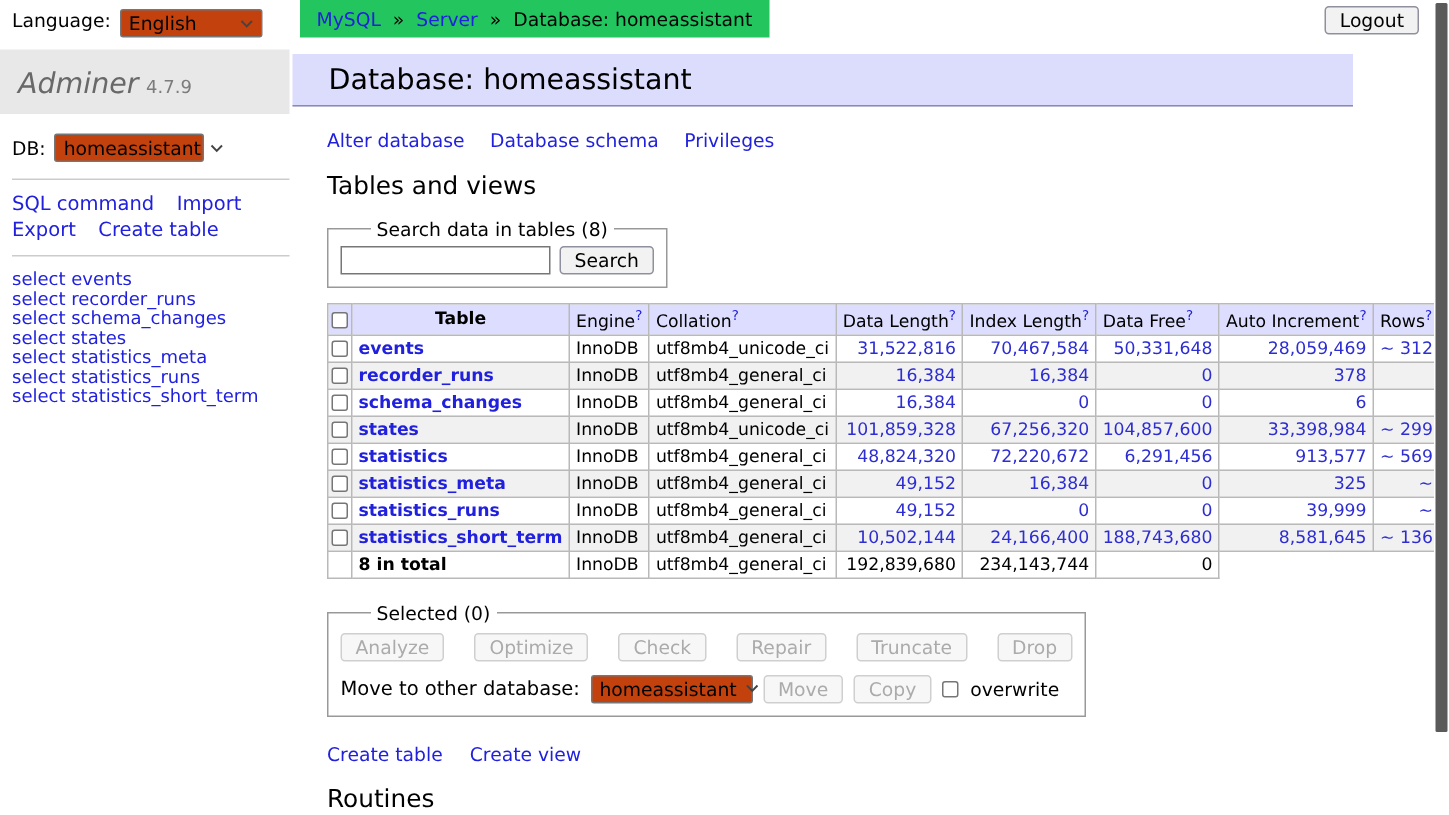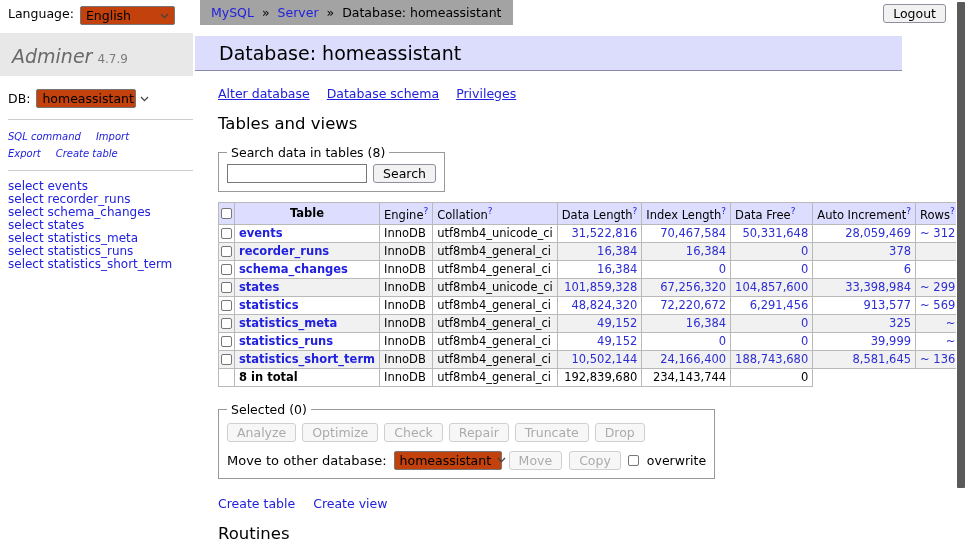--- a/index.html
+++ b/index.html
@@ -7,21 +7,21 @@
   body {
     width:966px; height:543px; position:relative; overflow:hidden;
     background:#fff; color:#000;
     font-family:"DejaVu Sans","Liberation Sans",sans-serif; font-size:13px;
   }
   a { color:#2121dd; text-decoration:none; cursor:pointer; }
 
   
   .lang-row { position:absolute; left:8px; top:6px; display:flex; align-items:flex-start; gap:6px; font-size:12.5px; }
   .breadcrumb { position:absolute; left:200px; top:0; height:25px; line-height:25px;
-    background:#a3a3a3; padding:0 11px; font-size:12.5px; white-space:nowrap; }
+    background:#22c55e; padding:0 11px; font-size:12.5px; white-space:nowrap; }
   .breadcrumb .sep { color:#000; margin:0 4px; }
   .logout-wrap { position:absolute; top:4px; right:20px; }
 
   
   .btn { font-family:inherit; font-size:12.5px; line-height:15px; padding:1px 9px;
     background:#f2f2f2; border:1px solid #8f8f9d; border-radius:3px; color:#000; }
   .btn.dis { color:#ababab; background:#f7f7f7; border-color:#cfcfcf; }
   .sel { display:inline-flex; align-items:center; justify-content:space-between;
     border:1px solid #767676; border-radius:2px; background:#c2410c; height:19px;
     padding:0 5px; font-size:12.5px; vertical-align:middle; }
@@ -32,35 +32,35 @@
     padding:0 3px; background:#fff; }
   hr { border:0; border-top:1px solid #ccc; margin:8px 0; }
 
   
   .sidebar { position:absolute; left:0; top:33px; width:193px; bottom:0; }
   .sidebar h1 { margin:0; background:#e8e8e8; font-weight:normal; padding:6px 0 7px 12px; }
   .brand { font-style:italic; font-size:19px; color:#696969; }
   .ver { font-size:12px; color:#7c7c7c; margin-left:5px; }
   .side-inner { padding-left:8px; }
   .db-row { margin:13px 0 11px; font-size:12.5px; display:flex; align-items:center; gap:6px; }
-  .action-links { font-size:10px; line-height:17px; margin:7px 0;font-style:italic; }
+  .action-links { font-size:13px; line-height:17px; margin:7px 0; }
   .action-links a { margin-right:15px; }
   .table-links { font-size:12px; line-height:13px; margin-top:9px; }
   .table-links div { margin-bottom:0; }
 
   
   .content { position:absolute; left:195px; top:36px; width:707px; }
   .content h2 { margin:0; background:#dcdcfc; border-bottom:1px solid #8a8ab0;
     font-weight:normal; font-size:19px; padding:6px 0 6px 24px; }
   .inner { padding-left:23px; }
   .page-links { margin-top:15px; font-size:12.5px; }
-  .page-links a { margin-right:17px;text-decoration:underline; }
+  .page-links a { margin-right:17px; }
   h3 { font-weight:normal; font-size:16.5px; margin:13px 0 12px; }
   fieldset { display:inline-block; border:1px solid #999; padding:4px 8px 8px; margin:0; }
-  legend { font-size:12.5px; padding:0 4px; }
+  legend { font-size:12.5px; padding:0 4px;margin-left:20px; }
   .search-row { display:flex; gap:6px; align-items:flex-end; }
   .search-row .ti { width:140px; }
 
   table { border-collapse:collapse; margin-top:10px; font-size:11.5px; }
   th,td { border:1px solid #b9b9b9; padding:2px 4px; line-height:13px; white-space:nowrap; }
   thead th { background:#ddddff; font-weight:normal; text-align:left; }
   thead th.c-table { font-weight:bold; text-align:center; }
   thead th.c-cb, tbody td.c-cb { text-align:center; padding:2px 2px; }
   tbody th { font-weight:bold; text-align:left; background:inherit; }
   tbody th a { font-weight:bold; }
@@ -68,21 +68,21 @@
   td.num { text-align:right; color:#2d2dd2; }
   td.numk { text-align:right; color:#000; }
   tr.total td { color:#000; }
   tr.total .lbl { font-weight:bold; }
   sup.help { font-size:9px; color:#2121dd; }
   .w-cb{min-width:15px}.w-table{min-width:118px}.w-engine{min-width:42px}
   .w-coll{min-width:96px}.w-dl{min-width:73px}.w-il{min-width:72px}
   .w-df{min-width:63px}.w-ai{min-width:76px}.w-rows{min-width:60px}
 
   .sel-fieldset { margin-top:15px; }
-  .btn-row { display:flex; gap:6px; margin-top:2px; }
+  .btn-row { display:flex; gap:20px; margin-top:2px; }
   .move-row { display:flex; align-items:center; gap:7px; margin-top:9px; font-size:13px; }
   .move-row .sel { width:108px; }
   .ow-label { font-size:12.5px; margin-left:1px; }
   .bottom-links { margin-top:17px; font-size:12.5px; }
   .bottom-links a { margin-right:18px; }
 
   
   .scroll-track { position:absolute; right:0; top:0; width:10px; height:543px; background:#fff; }
   .scroll-thumb { position:absolute; right:1px; top:2px; width:8px; height:486px;
     background:#5a5a5a; border-radius:1px; }

